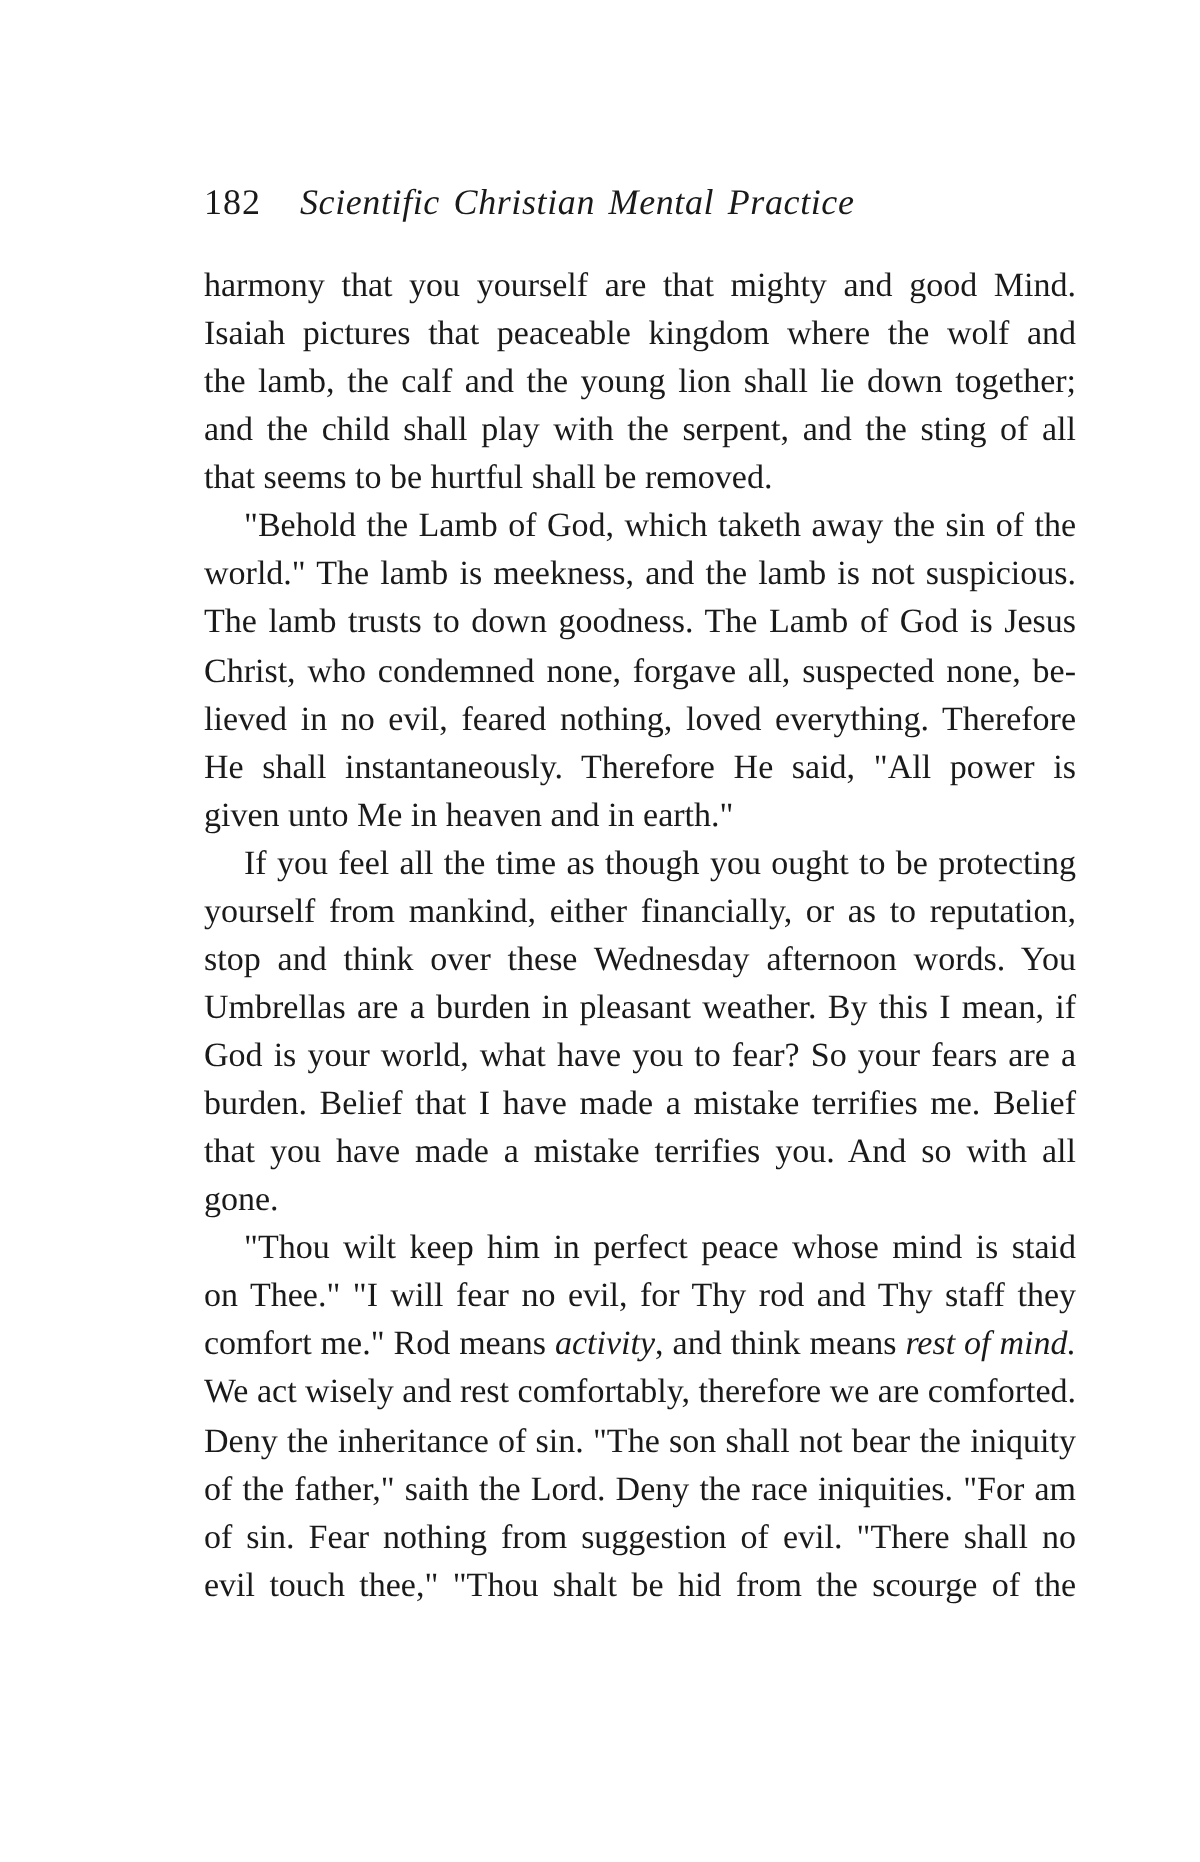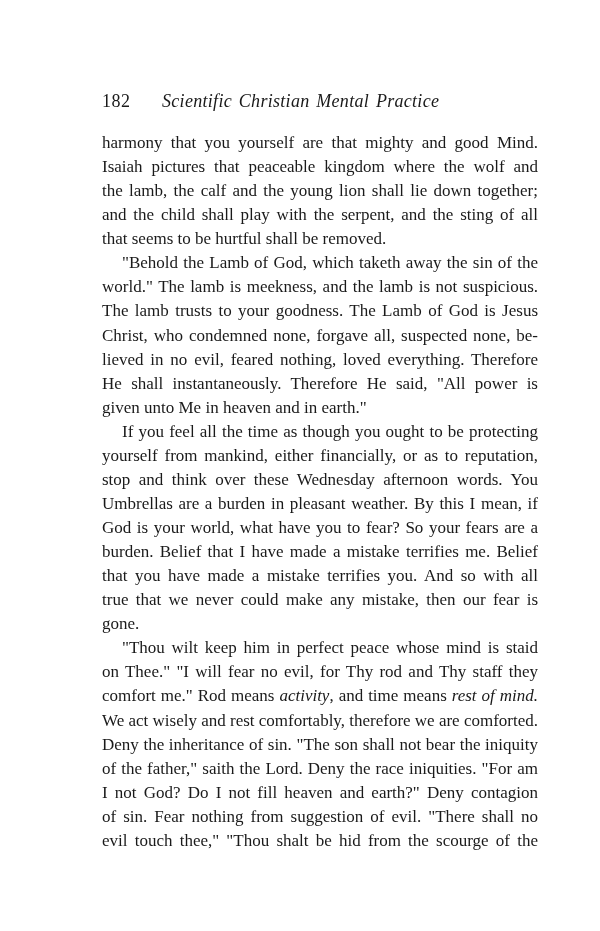--- a/index.html
+++ b/index.html
@@ -36,21 +36,20 @@
       top: 0;
       letter-spacing: 0.5px;
     }
     .book-title {
       position: absolute;
       left: 48px;
       top: 0;
       font-style: italic;
       letter-spacing: 0.3px;
       word-spacing: 2px;
-      margin-left: 12px;
     }
     .body-text {
       position: absolute;
       left: 102px;
       top: 131px;
       width: 436px;
     }
     .line {
       display: block;
       height: 24.07px;
@@ -80,37 +79,35 @@
   </div>
 
   <div class="body-text">
     <span class="line">harmony that you yourself are that mighty and good Mind.</span>
     <span class="line">Isaiah pictures that peaceable kingdom where the wolf and</span>
     <span class="line">the lamb, the calf and the young lion shall lie down together;</span>
     <span class="line">and the child shall play with the serpent, and the sting of all</span>
     <span class="line last">that seems to be hurtful shall be removed.</span>
     <span class="line indent">"Behold the Lamb of God, which taketh away the sin of the</span>
     <span class="line">world." The lamb is meekness, and the lamb is not suspicious.</span>
-    <span class="line">The lamb trusts to your goodness. The Lamb of God is Jesus</span>
+    <span class="line">The lamb trusts to down goodness. The Lamb of God is Jesus</span>
     <span class="line">Christ, who condemned none, forgave all, suspected none, be-</span>
     <span class="line">lieved in no evil, feared nothing, loved everything. Therefore</span>
     <span class="line">He shall instantaneously. Therefore He said, "All power is</span>
     <span class="line last">given unto Me in heaven and in earth."</span>
     <span class="line indent">If you feel all the time as though you ought to be protecting</span>
     <span class="line">yourself from mankind, either financially, or as to reputation,</span>
     <span class="line">stop and think over these Wednesday afternoon words. You</span>
     <span class="line">Umbrellas are a burden in pleasant weather. By this I mean, if</span>
     <span class="line">God is your world, what have you to fear? So your fears are a</span>
     <span class="line">burden. Belief that I have made a mistake terrifies me. Belief</span>
     <span class="line">that you have made a mistake terrifies you. And so with all</span>
-    <span class="line">true that we never could make any mistake, then our fear is</span>
     <span class="line last">gone.</span>
     <span class="line indent">"Thou wilt keep him in perfect peace whose mind is staid</span>
     <span class="line">on Thee." "I will fear no evil, for Thy rod and Thy staff they</span>
-    <span class="line"><span>comfort me." Rod means </span><em>activity</em><span>, and time means </span><em>rest of mind.</em></span>
+    <span class="line"><span>comfort me." Rod means </span><em>activity</em><span>, and think means </span><em>rest of mind.</em></span>
     <span class="line">We act wisely and rest comfortably, therefore we are comforted.</span>
     <span class="line">Deny the inheritance of sin. "The son shall not bear the iniquity</span>
     <span class="line">of the father," saith the Lord. Deny the race iniquities. "For am</span>
-    <span class="line">I not God? Do I not fill heaven and earth?" Deny contagion</span>
     <span class="line">of sin. Fear nothing from suggestion of evil. "There shall no</span>
     <span class="line">evil touch thee," "Thou shalt be hid from the scourge of the</span>
   </div>
 </div>
 
 </body></html>

